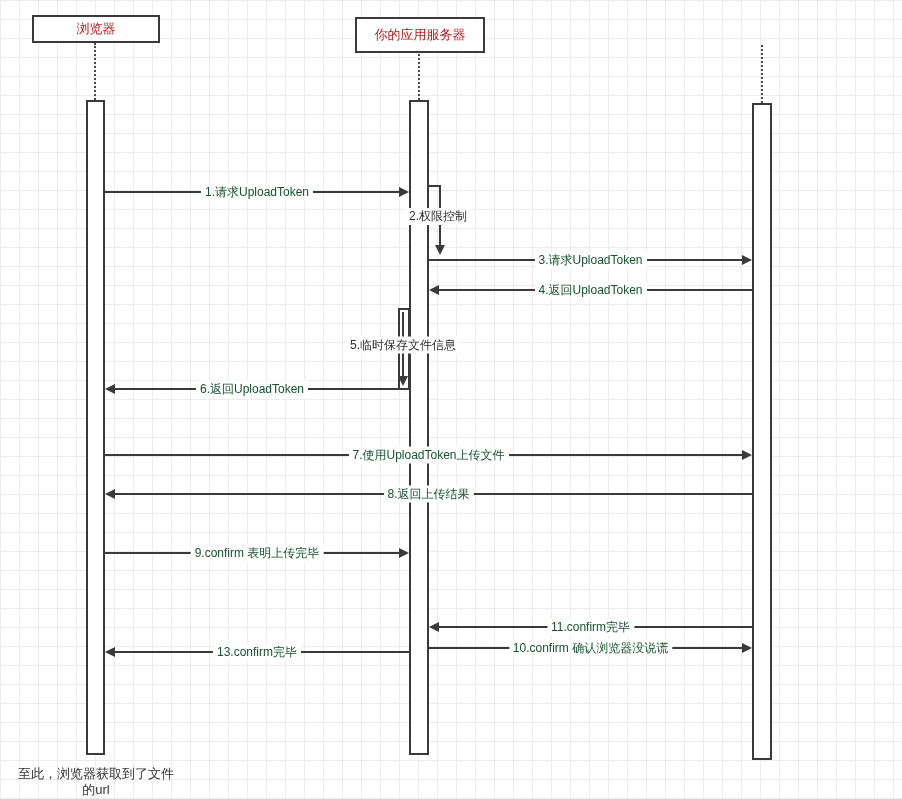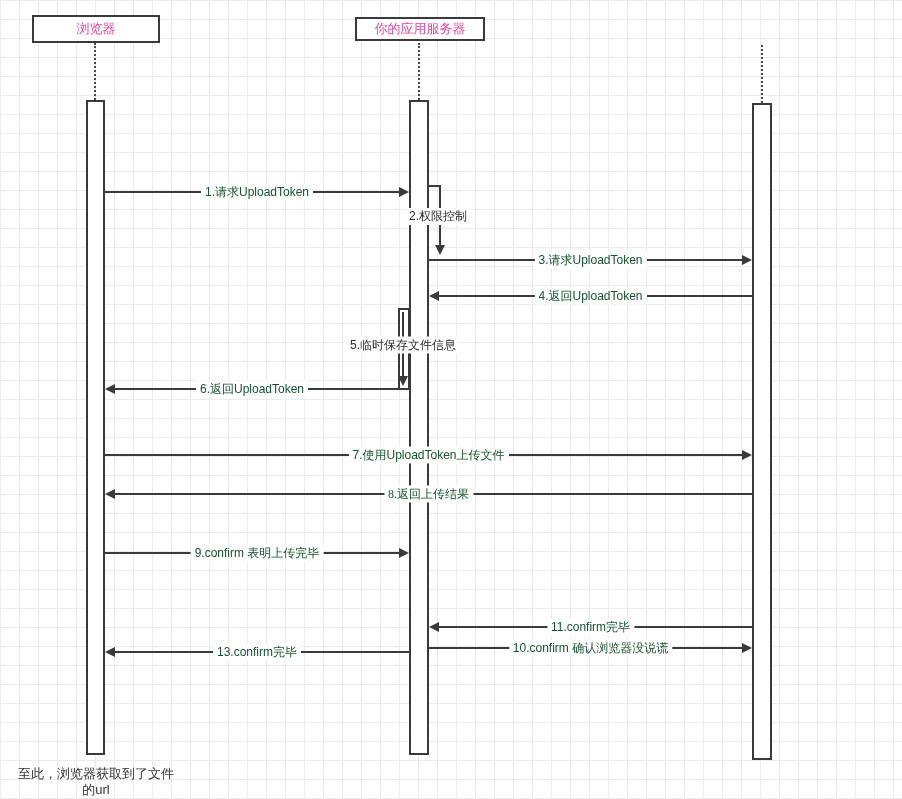--- a/index.html
+++ b/index.html
@@ -19,21 +19,21 @@
   }
 
   .actor-box {
     position: absolute;
     background: #fff;
     border: 2px solid #3a3a3a;
     display: flex;
     align-items: center;
     justify-content: center;
     font-size: 13px;
-    color: #ec4899;
+    color: #b91c1c;
     z-index: 3;
     font-family: Liberation Mono, monospace;
   }
 
   .lifeline-dotted {
     position: absolute;
     width: 0;
     border-left: 2px dotted #4a4a4a;
     z-index: 1;
   }
@@ -107,21 +107,21 @@
   }
 </style>
 </head>
 <body>
 
 <div class="canvas">
 
   <div class="actor-box" style="left:32px; top:15px; width:128px; height:28px;">
     <span>浏览器</span>
   </div>
-  <div class="actor-box" style="left:355px; top:17px; width:130px; height:24px;">
+  <div class="actor-box" style="left:355px; top:17px; width:130px; height:36px;">
     <span>你的应用服务器</span>
   </div>
 
   <div class="lifeline-dotted" style="left:94px; top:43px; height:57px;"></div>
   <div class="lifeline-dotted" style="left:418px; top:43px; height:57px;"></div>
   <div class="lifeline-dotted" style="left:761px; top:45px; height:58px;"></div>
 
   <div class="activation-bar" style="left:86px; top:100px; height:655px;"></div>
   <div class="activation-bar" style="left:409px; top:100px; height:655px; width:20px;"></div>
   <div class="activation-bar" style="left:752px; top:103px; height:657px; width:20px;"></div>
@@ -136,21 +136,21 @@
   <div class="seg" style="left:439px; top:185px; width:2px; height:60px;"></div>
   <div class="head-down" style="left:435px; top:245px;"></div>
   <span class="free-label" style="left:406px; top:208px;">2.权限控制</span>
 
   <div class="arrow right" style="left:429px; top:259px; width:323px;">
     <div class="shaft"></div>
     <div class="head"></div>
     <span class="msg-label">3.请求UploadToken</span>
   </div>
 
-  <div class="arrow left" style="left:429px; top:295px; width:323px;">
+  <div class="arrow left" style="left:429px; top:289px; width:323px;">
     <div class="shaft"></div>
     <div class="head"></div>
     <span class="msg-label">4.返回UploadToken</span>
   </div>
 
   <div class="nested-activation" style="left:398px; top:308px; width:12px; height:82px;"></div>
   <div class="seg" style="left:402px; top:312px; width:2px; height:64px;"></div>
   <div class="head-down" style="left:398px; top:376px;"></div>
   <span class="free-label" style="left:403px; top:345px; transform:translate(-50%,-50%);">5.临时保存文件信息</span>
 
@@ -159,21 +159,21 @@
     <div class="head"></div>
     <span class="msg-label">6.返回UploadToken</span>
   </div>
 
   <div class="arrow right" style="left:105px; top:454px; width:647px;">
     <div class="shaft"></div>
     <div class="head"></div>
     <span class="msg-label">7.使用UploadToken上传文件</span>
   </div>
 
-  <div class="arrow left" style="left:105px; top:493px; width:647px;font-family:Liberation Serif, serif;">
+  <div class="arrow left" style="left:105px; top:493px; width:647px;">
     <div class="shaft"></div>
     <div class="head"></div>
     <span class="msg-label">8.返回上传结果</span>
   </div>
 
   <div class="arrow right" style="left:105px; top:552px; width:304px;">
     <div class="shaft"></div>
     <div class="head"></div>
     <span class="msg-label">9.confirm 表明上传完毕</span>
   </div>

